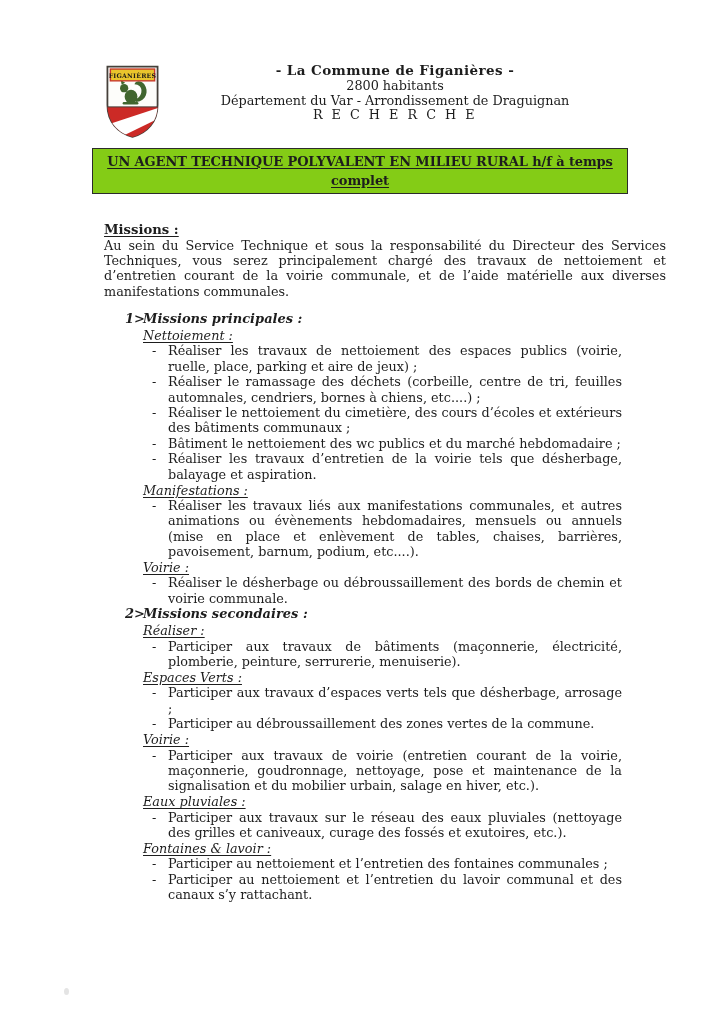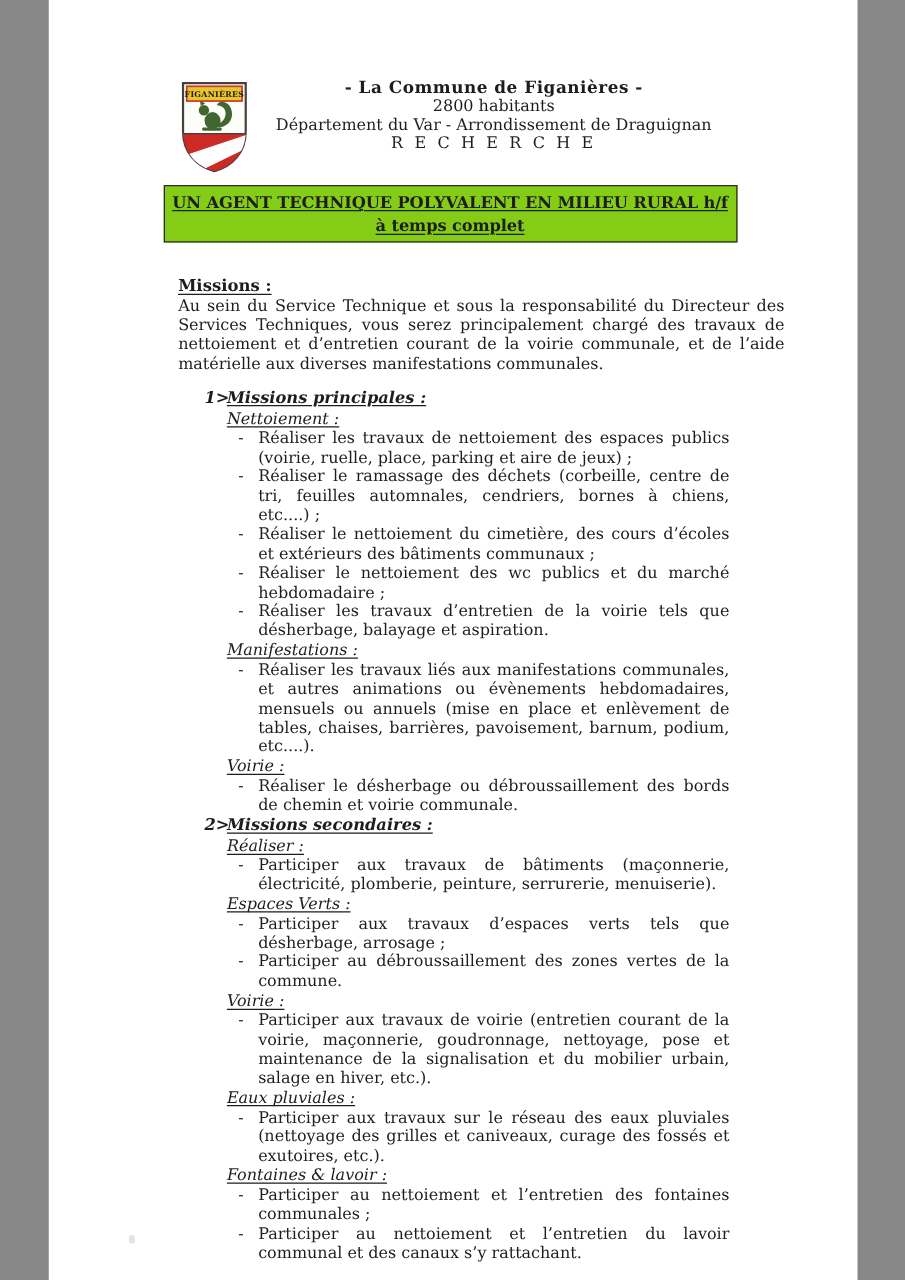--- a/index.html
+++ b/index.html
@@ -1,18 +1,18 @@
 <!DOCTYPE html>
 <html><head>
 <meta charset="utf-8">
 <style>
   html,body{margin:0;padding:0;background:#888;}
   .page{
     position:relative;
-    width:647px;height:1024px;
+    width:724px;height:1024px;
     margin:0 auto;
     background:#ffffff;
     font-family:"DejaVu Serif","Liberation Serif",serif;
     color:#1d1d1d;
     overflow:hidden;
     box-sizing:border-box;
   }
   
   .coat{position:absolute;left:103px;top:61px;width:59px;height:80px;}
   .header-text{margin:62px 94px 0 160px;text-align:center;}
@@ -45,21 +45,21 @@
     text-align:justify;
   }
   
   .sections{margin-top:12px;}
   .section-title-row{
     margin-left:125px;
     font-weight:bold;font-style:italic;
     font-size:13px;line-height:16.5px;
   }
   .sec-num{display:inline-block;width:18px;}
-  .sec-title{text-decoration:underline;text-underline-offset:2px;}
+  .sec-title{text-underline-offset:2px;}
   .sub-label{
     margin-left:143px;margin-top:.5px;
     font-style:italic;font-size:12.8px;line-height:15.4px;
     text-decoration:underline;text-underline-offset:2px;
     width:fit-content;
   }
   .bullet{
     display:flex;
     margin:0 102px 0 143px;
     font-size:12.8px;line-height:15.4px;
@@ -133,21 +133,21 @@
         <div class="bullet">
           <span class="dash">-</span>
           <span class="btext">Réaliser le ramassage des déchets (corbeille, centre de tri, feuilles automnales, cendriers, bornes à chiens, etc....) ;</span>
         </div>
         <div class="bullet">
           <span class="dash">-</span>
           <span class="btext">Réaliser le nettoiement du cimetière, des cours d’écoles et extérieurs des bâtiments communaux ;</span>
         </div>
         <div class="bullet">
           <span class="dash">-</span>
-          <span class="btext">Réaliser le nettoiement des wc publics et du marché hebdomadaire ;</span>
+          <span class="btext">Bâtiment le nettoiement des wc publics et du marché hebdomadaire ;</span>
         </div>
         <div class="bullet">
           <span class="dash">-</span>
           <span class="btext">Réaliser les travaux d’entretien de la voirie tels que désherbage, balayage et aspiration.</span>
         </div>
         <div class="sub-label">Manifestations :</div>
         <div class="bullet">
           <span class="dash">-</span>
           <span class="btext">Réaliser les travaux liés aux manifestations communales, et autres animations ou évènements hebdomadaires, mensuels ou annuels (mise en place et enlèvement de tables, chaises, barrières, pavoisement, barnum, podium, etc....).</span>
         </div>

